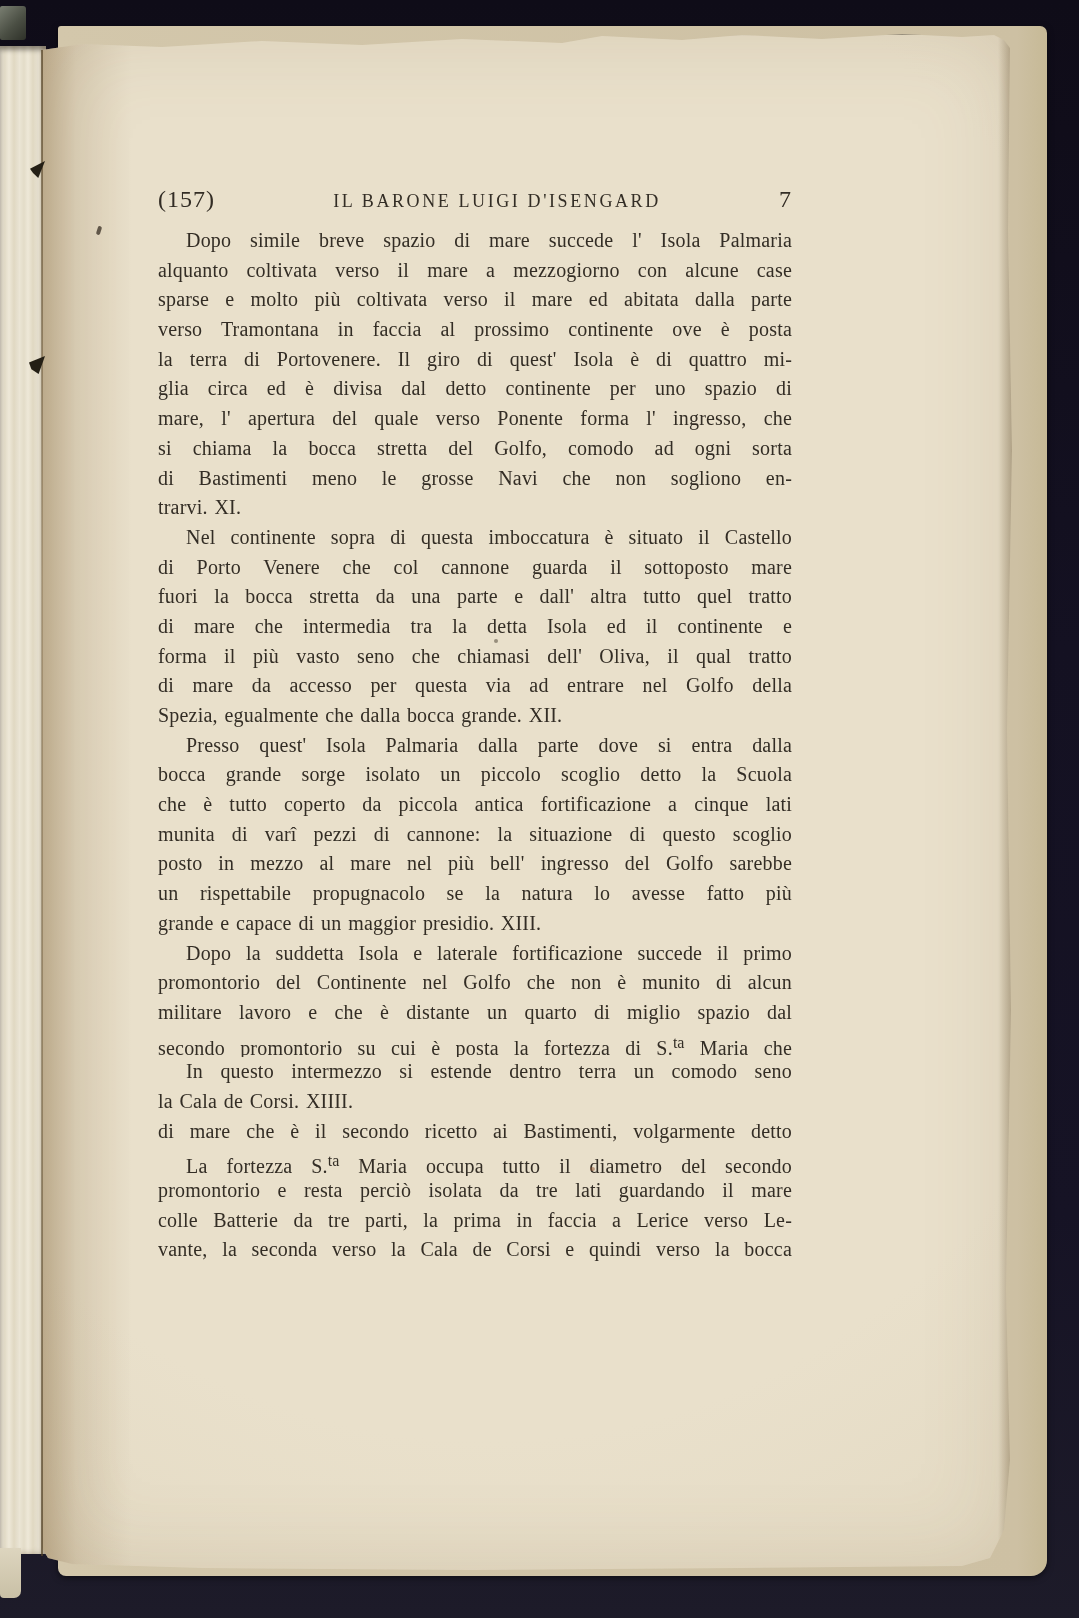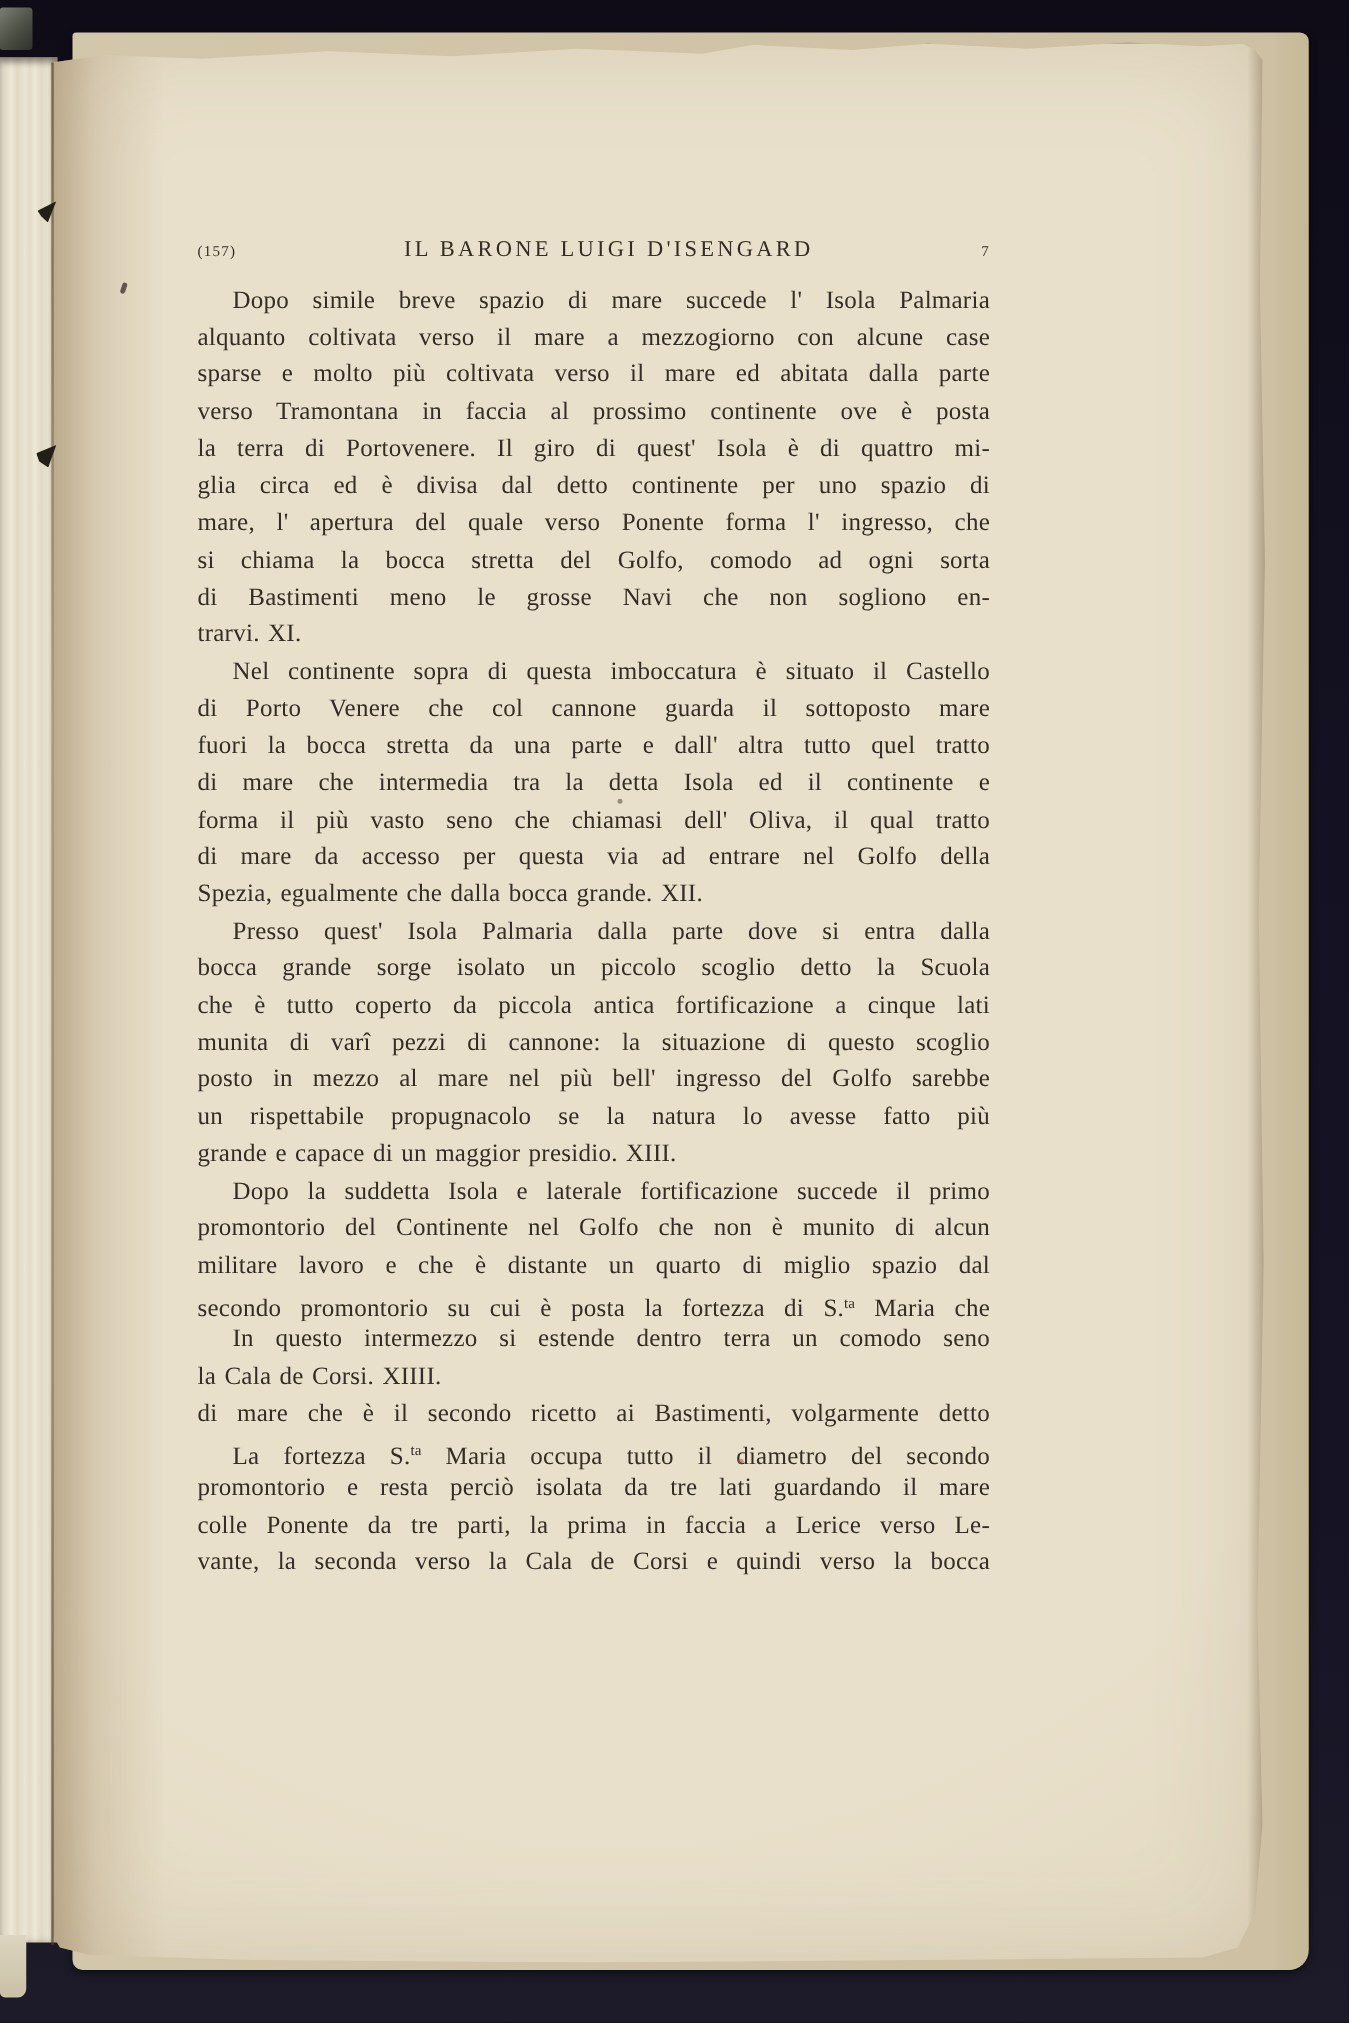--- a/index.html
+++ b/index.html
@@ -78,35 +78,35 @@
   .speck{position:absolute;border-radius:50%;}
   .speck.a{left:548px;top:1137px;width:5px;height:4px;background:rgba(150,95,60,.55);}
   .speck.b{left:55px;top:196px;width:4px;height:9px;background:rgba(55,45,35,.75);border-radius:2px;transform:rotate(18deg);}
   .speck.c{left:452px;top:609px;width:4px;height:4px;background:rgba(70,60,45,.5);}
   
   .content{position:absolute;left:116px;top:156px;width:634px;color:var(--ink);}
   .header{
     display:grid;grid-template-columns:auto 1fr auto;align-items:baseline;
     height:30px;margin-bottom:10px;
   }
-  .header .num{font-size:12px;letter-spacing:1px;}
+  .header .num{font-size:24px;letter-spacing:1px;}
   .header .title{
     text-align:center;font-size:18px;letter-spacing:2.6px;
     font-variant:small-caps;text-transform:uppercase;padding-top:3px;
   }
   #body-text{font-size:20px;line-height:29.7px;}
   .paragraph{margin:0;}
   .line{
     height:29.7px;overflow:hidden;white-space:normal;
     text-align:justify;text-align-last:justify;
     letter-spacing:.2px;word-spacing:1.5px;
   }
   .line.first{text-indent:28px;}
   .line.flush{text-align-last:left;}
-  sup{font-size:12px;vertical-align:7px;letter-spacing:0;}
+  sup{font-size:16px;vertical-align:7px;letter-spacing:0;}
 </style>
 </head>
 <body>
 
 <div class="scan">
   <div class="left-strip"></div>
   <div class="left-strip-tab"></div>
   <div class="clip"></div>
   <div class="under-page"></div>
 
@@ -159,21 +159,21 @@
             <div class="line">secondo promontorio su cui è posta la fortezza di S.<sup>ta</sup> Maria che</div>
           </div>
           <div class="paragraph">
             <div class="line first">In questo intermezzo si estende dentro terra un comodo seno</div>
             <div class="line flush">la Cala de Corsi. XIIII.</div>
             <div class="line">di mare che è il secondo ricetto ai Bastimenti, volgarmente detto</div>
           </div>
           <div class="paragraph">
             <div class="line first">La fortezza S.<sup>ta</sup> Maria occupa tutto il diametro del secondo</div>
             <div class="line">promontorio e resta perciò isolata da tre lati guardando il mare</div>
-            <div class="line">colle Ponente da tre parti, la prima in faccia a Lerice verso Le-</div>
+            <div class="line">colle Batterie da tre parti, la prima in faccia a Lerice verso Le-</div>
             <div class="line">vante, la seconda verso la Cala de Corsi e quindi verso la bocca</div>
           </div>
         </div>
     </div>
 
     <div class="speck a"></div>
     <div class="speck b"></div>
     <div class="speck c"></div>
   </div>
 

